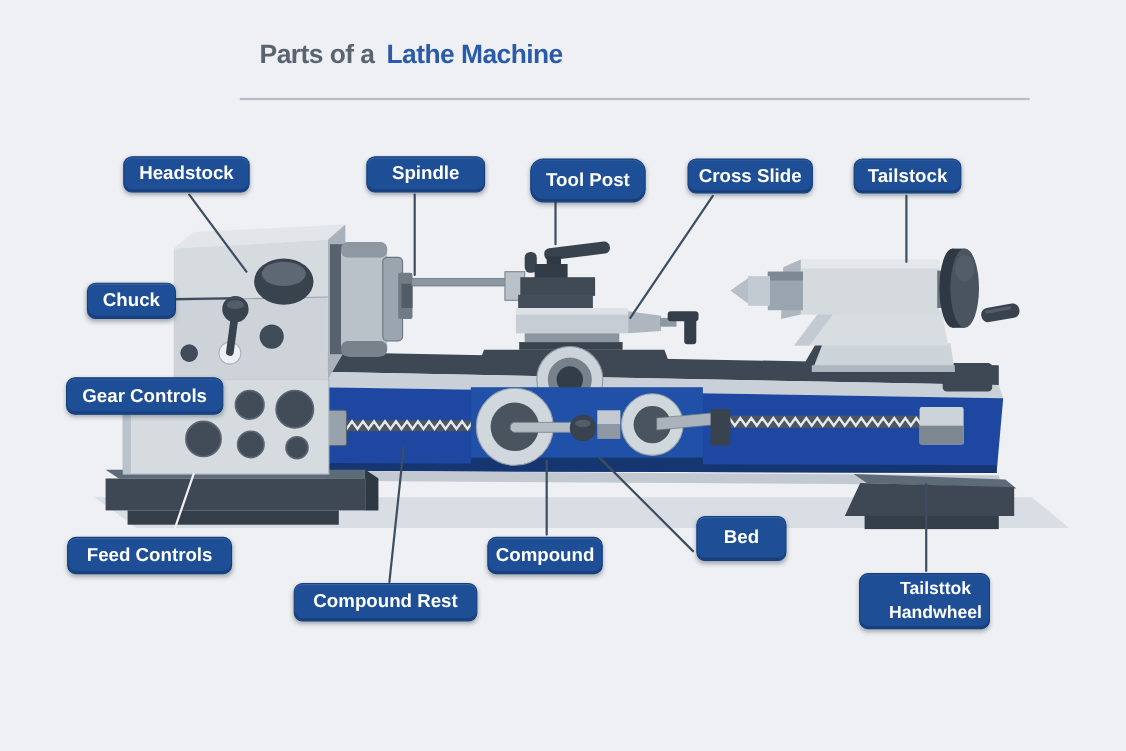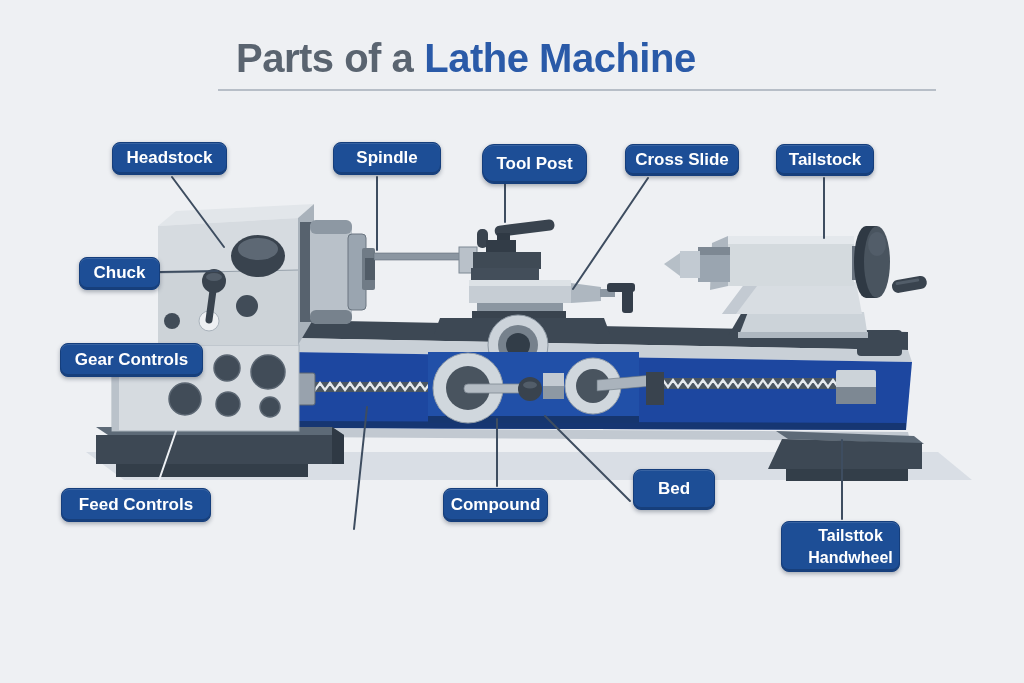--- a/index.html
+++ b/index.html
@@ -1,19 +1,19 @@
 <!DOCTYPE html>
 <html style="--background: #eef0f3; --label-bg: #1d4e96; --label-border: #153e7c; --title-gray: #5a6470; --title-blue: #2a5aa8; --bed-blue: #1d47a0; --apron-blue: #2150a8; --machine-light: #d6dbe0; --machine-dark: #3d4854;"><head>
 <meta charset="utf-8">
 <style>
   html,body{margin:0;padding:0;}
   body{font-family:"Liberation Sans",sans-serif;}
   .stage{position:relative;width:1024px;height:683px;background:var(--background,#eef0f3);overflow:hidden;}
   .stage svg{position:absolute;left:0;top:0;}
-  .title{position:absolute;left:236px;top:36px;font-size:40px;font-weight:bold;letter-spacing:-0.5px;white-space:nowrap;}
+  .title{position:absolute;left:236px;top:36px;font-size:24px;font-weight:bold;letter-spacing:-0.5px;white-space:nowrap;}
   .t-gray{color:var(--title-gray,#5a6470);margin-right:11px;}
   .t-blue{color:var(--title-blue,#2a5aa8);}
   .divider{position:absolute;left:218px;top:89px;width:718px;height:2px;background:#a9b1bb;opacity:.8;}
   .label{position:absolute;background:var(--label-bg,#1d4e96);color:#ffffff;font-weight:bold;font-size:17px;
          display:flex;align-items:center;justify-content:center;text-align:center;border-radius:8px;
          border:1px solid var(--label-border,#153e7c);box-sizing:border-box;
          box-shadow:0 2px 4px rgba(30,40,60,.35), inset 0 -2px 0 rgba(0,0,0,.18), inset 0 1px 0 rgba(255,255,255,.12);
          line-height:1.2;padding:2px 4px;}
   .label.small{font-size:16px;line-height:1.35;}
   .bed-fill{fill:var(--bed-blue,#1d47a0);}
@@ -191,17 +191,18 @@
   <div class="divider"></div>
 
   <div class="label" style="left:112px;top:142px;width:115px;height:33px;">Headstock</div>
   <div class="label" style="left:333px;top:142px;width:108px;height:33px;">Spindle</div>
   <div class="label" style="left:482px;top:144px;width:105px;height:40px;border-radius:12px;">Tool Post</div>
   <div class="label" style="left:625px;top:144px;width:114px;height:32px;">Cross Slide</div>
   <div class="label" style="left:776px;top:144px;width:98px;height:32px;">Tailstock</div>
   <div class="label" style="left:79px;top:257px;width:81px;height:33px;">Chuck</div>
   <div class="label" style="left:60px;top:343px;width:143px;height:34px;">Gear Controls</div>
   <div class="label" style="left:61px;top:488px;width:150px;height:34px;">Feed Controls</div>
+  <div class="label" style="left:267px;top:530px;width:167px;height:35px;">Compound Rest</div>
   <div class="label" style="left:443px;top:488px;width:105px;height:34px;">Compound</div>
   <div class="label" style="left:633px;top:469px;width:82px;height:41px;">Bed</div>
   <div class="label small" style="left:781px;top:521px;width:119px;height:51px;padding-left:24px;">Tailsttok Handwheel</div>
 
 </div>
 
 </body></html>

